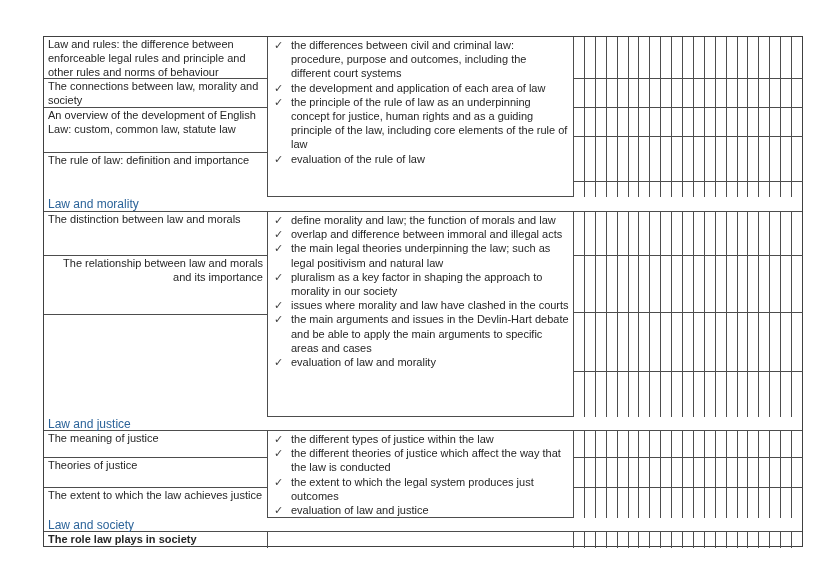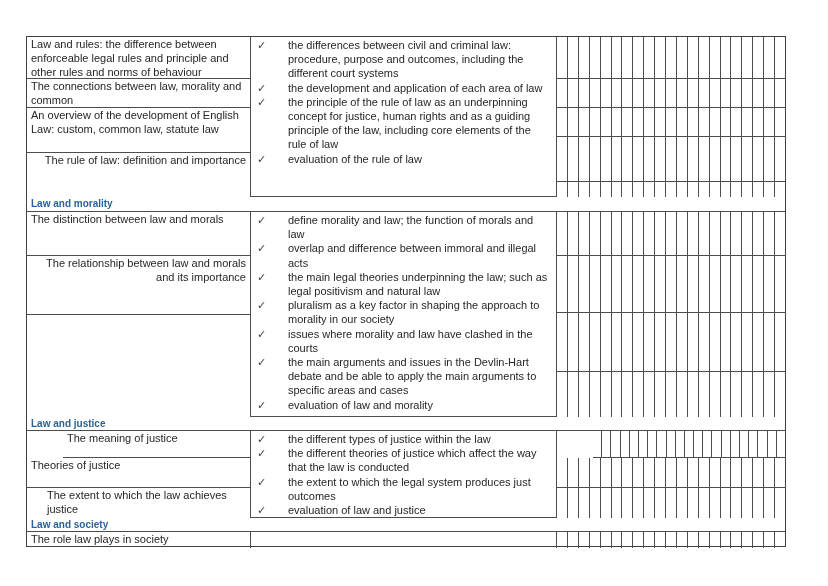--- a/index.html
+++ b/index.html
@@ -3,21 +3,21 @@
 <meta charset="utf-8">
 <style>
   html,body{margin:0;padding:0;}
   body{
     width:828px;height:586px;background:#ffffff;
     font-family:"Liberation Sans", sans-serif;
     color:#262626;position:relative;overflow:hidden;
     -webkit-font-smoothing:antialiased;
   }
   .doc-table{
-    position:absolute;left:26px;top:36px;width:760px;height:511px;
+    position:absolute;left:43px;top:36px;width:760px;height:511px;
     border:1px solid #404040;box-sizing:border-box;
     display:flex;flex-direction:column;background:#fff;
   }
   .section-row{display:flex;flex:none;}
   .col-left{
     width:224px;flex:none;border-right:1px solid #4d4d4d;
     box-sizing:border-box;display:flex;flex-direction:column;
   }
   .topic-cell{
     box-sizing:border-box;border-bottom:1px solid #4d4d4d;
@@ -31,44 +31,44 @@
   }
   .col-grid{width:229px;flex:none;display:flex;flex-direction:column;}
   .grid-strip{
     box-sizing:border-box;border-bottom:1px solid #4d4d4d;
     display:grid;grid-template-columns:repeat(21,1fr);flex:none;
   }
   .gcell{border-right:1px solid #4d4d4d;box-sizing:border-box;}
   .gcell:last-child{border-right:none;}
   .section-header{
     box-sizing:border-box;border-bottom:1px solid #4d4d4d;
-    font-size:10px;font-weight:bold;color:#2b6399;
+    font-size:12px;font-weight:normal;color:#2b6399;
     padding:1px 4px 9px 4px;line-height:12.5px;flex:none;
   }
   .section-row:last-of-type .topic-cell:last-child,
   .section-row:last-of-type .col-mid,
   .section-row:last-of-type .grid-strip:last-child{border-bottom:none;}
   .outcome{display:flex;font-size:11px;line-height:14.2px;}
   .check{width:17px;flex:none;color:#3f3f3f;}
-  .otext{flex:1;margin-left:14px;}
+  .otext{flex:1;}
   
-  .h42{height:42px;} .h29{height:29px;} .h45{height:45px;} .h15{height:15px;text-align:right;}
+  .h42{height:42px;} .h29{height:29px;} .h45{height:45px;} .h15{height:15px;}
   .h44{height:44px;} .h57{height:57px;} .h59{height:59px;text-align:right;}
-  .h27{height:27px;margin-left:36px;} .h30{height:30px;} .h16{height:16px;}
+  .h27{height:27px;} .h30{height:30px;} .h16{height:16px;font-weight:bold;}
   .hd15{height:15px;} .hd14{height:14px;}
 </style>
 </head>
 <body>
 
 <div class="doc-table">
 
   <div class="section-row">
     <div class="col-left">
       <div class="topic-cell h42">Law and rules: the difference between enforceable legal rules and principle and other rules and norms of behaviour</div>
-      <div class="topic-cell h29">The connections between law, morality and common</div>
+      <div class="topic-cell h29">The connections between law, morality and society</div>
       <div class="topic-cell h45">An overview of the development of English Law: custom, common law, statute law</div>
       <div class="topic-cell h15" style="border-bottom:none;">The rule of law: definition and importance</div>
     </div>
     <div class="col-mid">
       <div class="outcome">
           <span class="check">✓</span>
           <span class="otext">the differences between civil and criminal law: procedure, purpose and outcomes, including the different court systems</span>
         </div>
       <div class="outcome">
           <span class="check">✓</span>
@@ -334,21 +334,21 @@
         </div>
     </div>
   </div>
 
   <div class="section-header hd14">Law and justice</div>
 
   <div class="section-row">
     <div class="col-left">
       <div class="topic-cell h27">The meaning of justice</div>
       <div class="topic-cell h30">Theories of justice</div>
-      <div class="topic-cell h30" style="border-bottom:none;margin-left:16px;">The extent to which the law achieves justice</div>
+      <div class="topic-cell h30" style="border-bottom:none;">The extent to which the law achieves justice</div>
     </div>
     <div class="col-mid">
       <div class="outcome">
           <span class="check">✓</span>
           <span class="otext">the different types of justice within the law</span>
         </div>
       <div class="outcome">
           <span class="check">✓</span>
           <span class="otext">the different theories of justice which affect the way that the law is conducted</span>
         </div>

